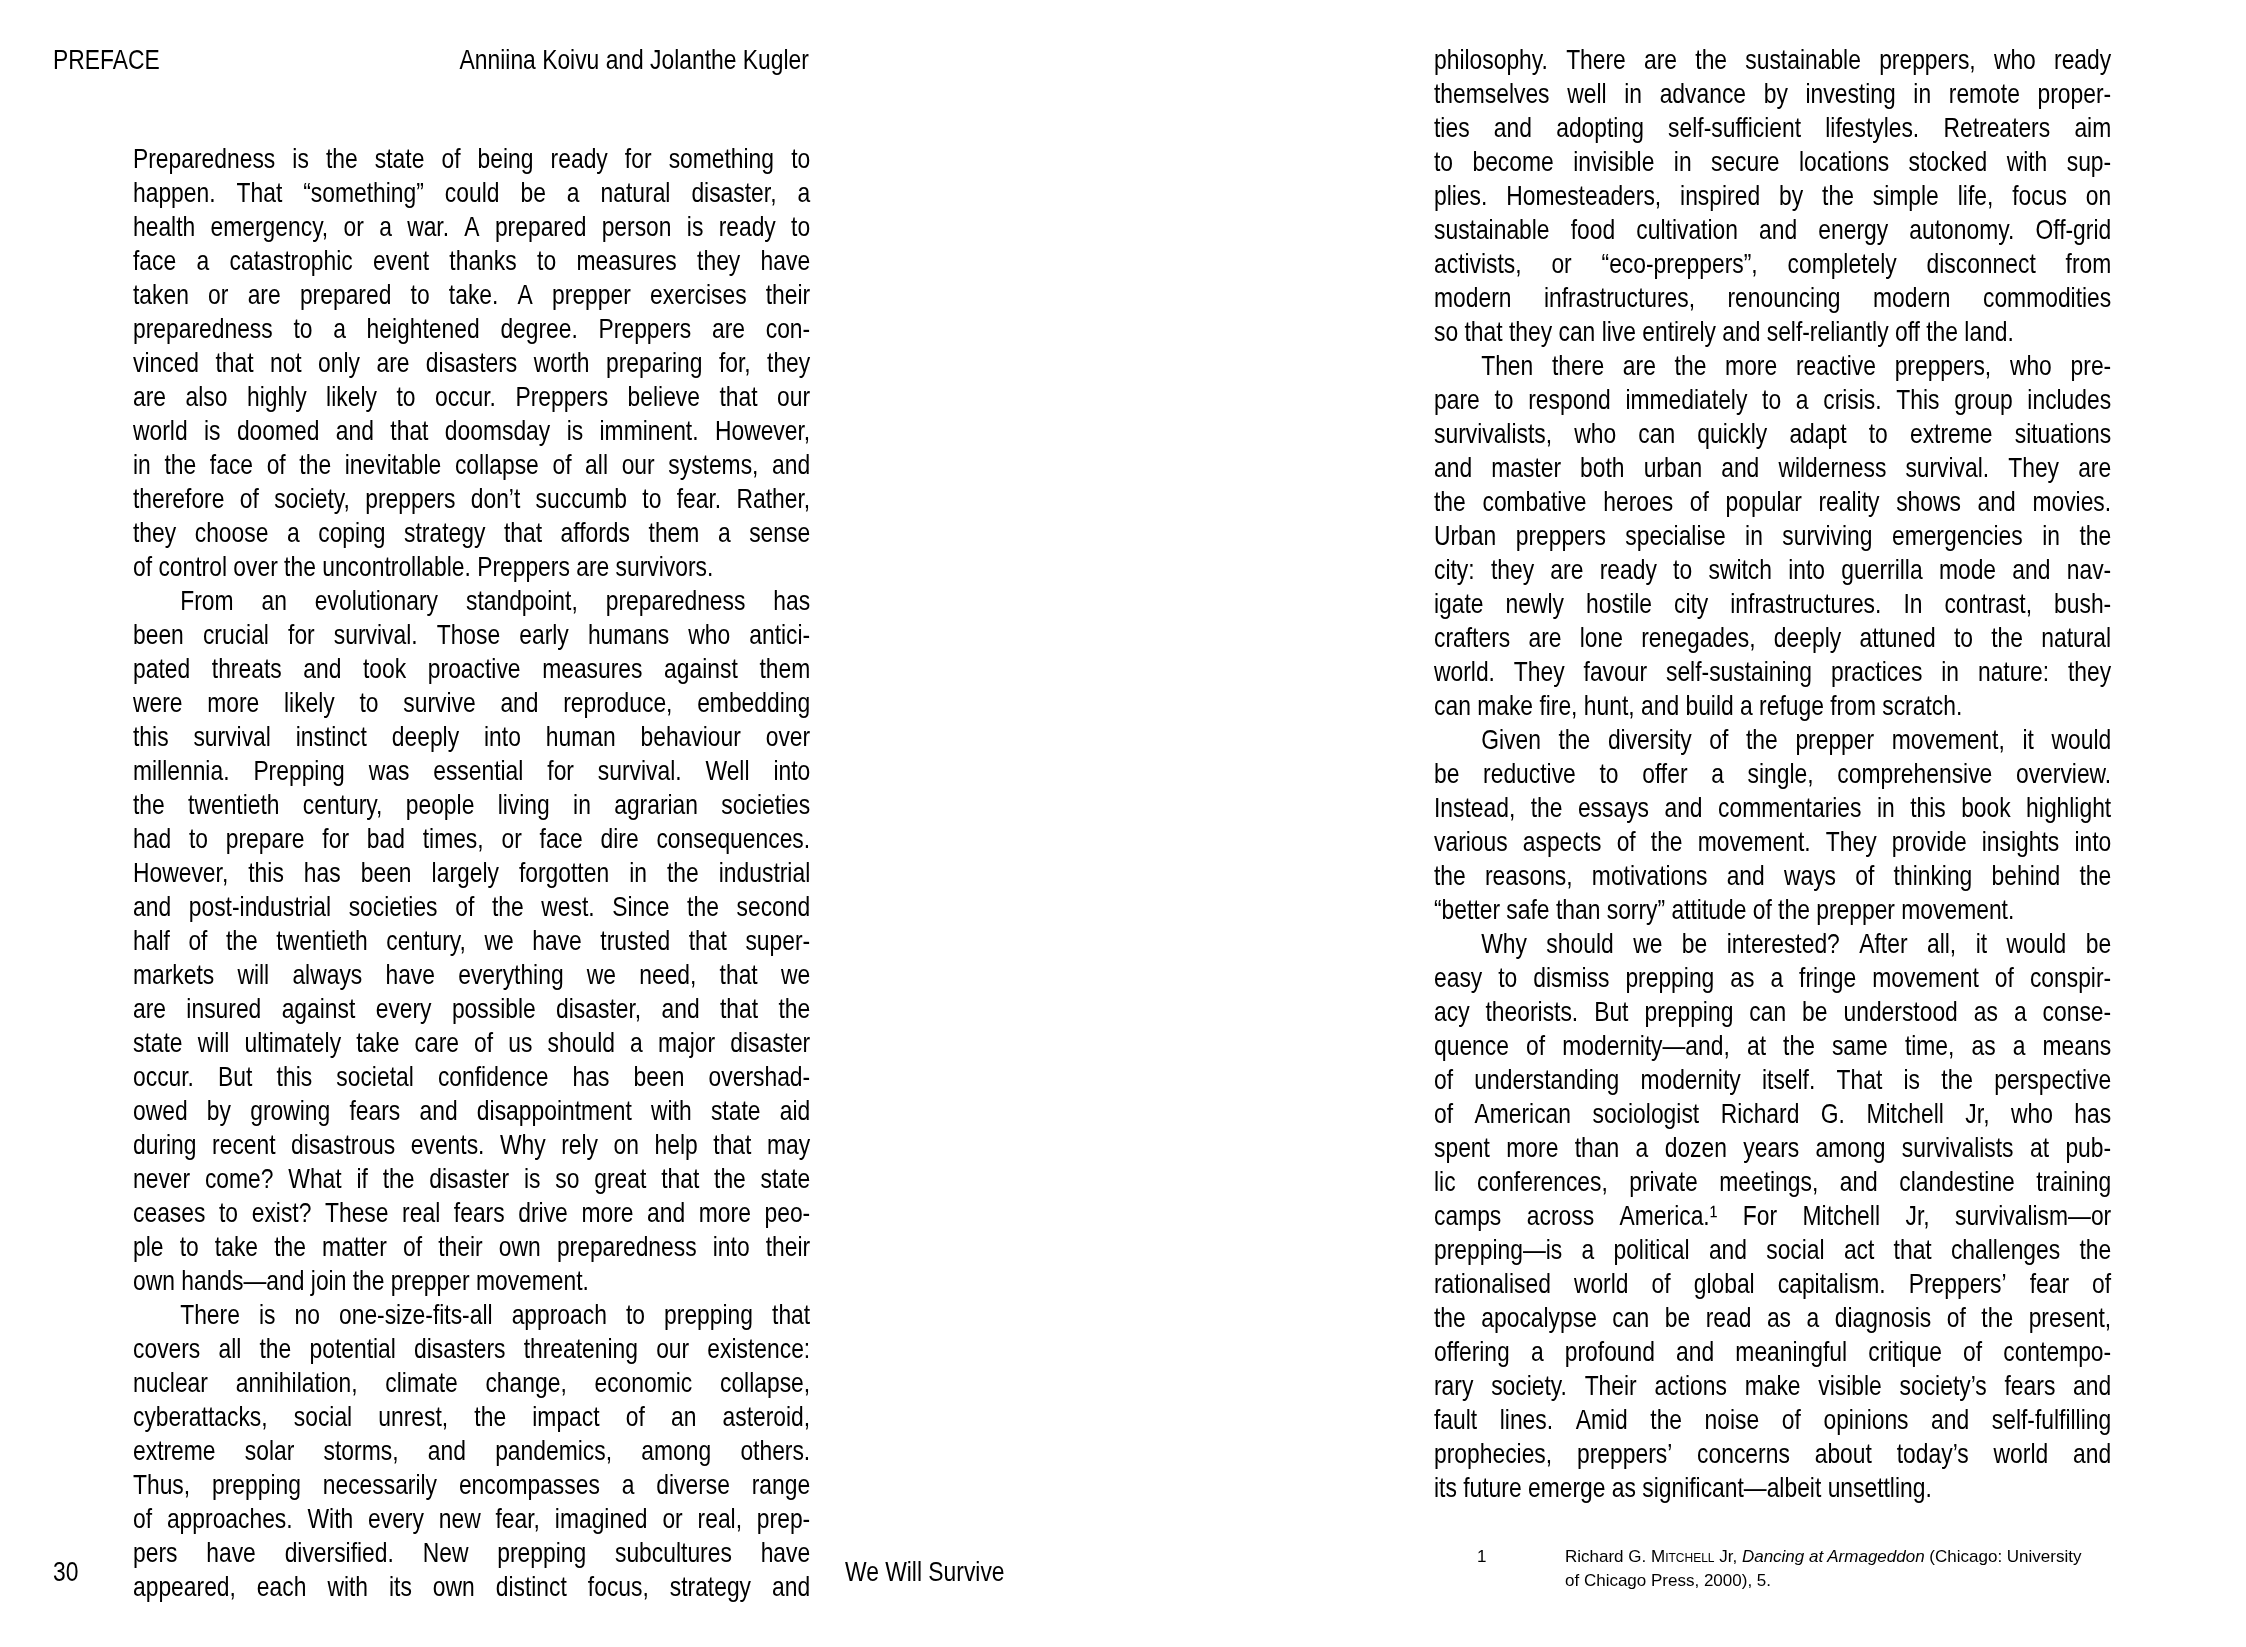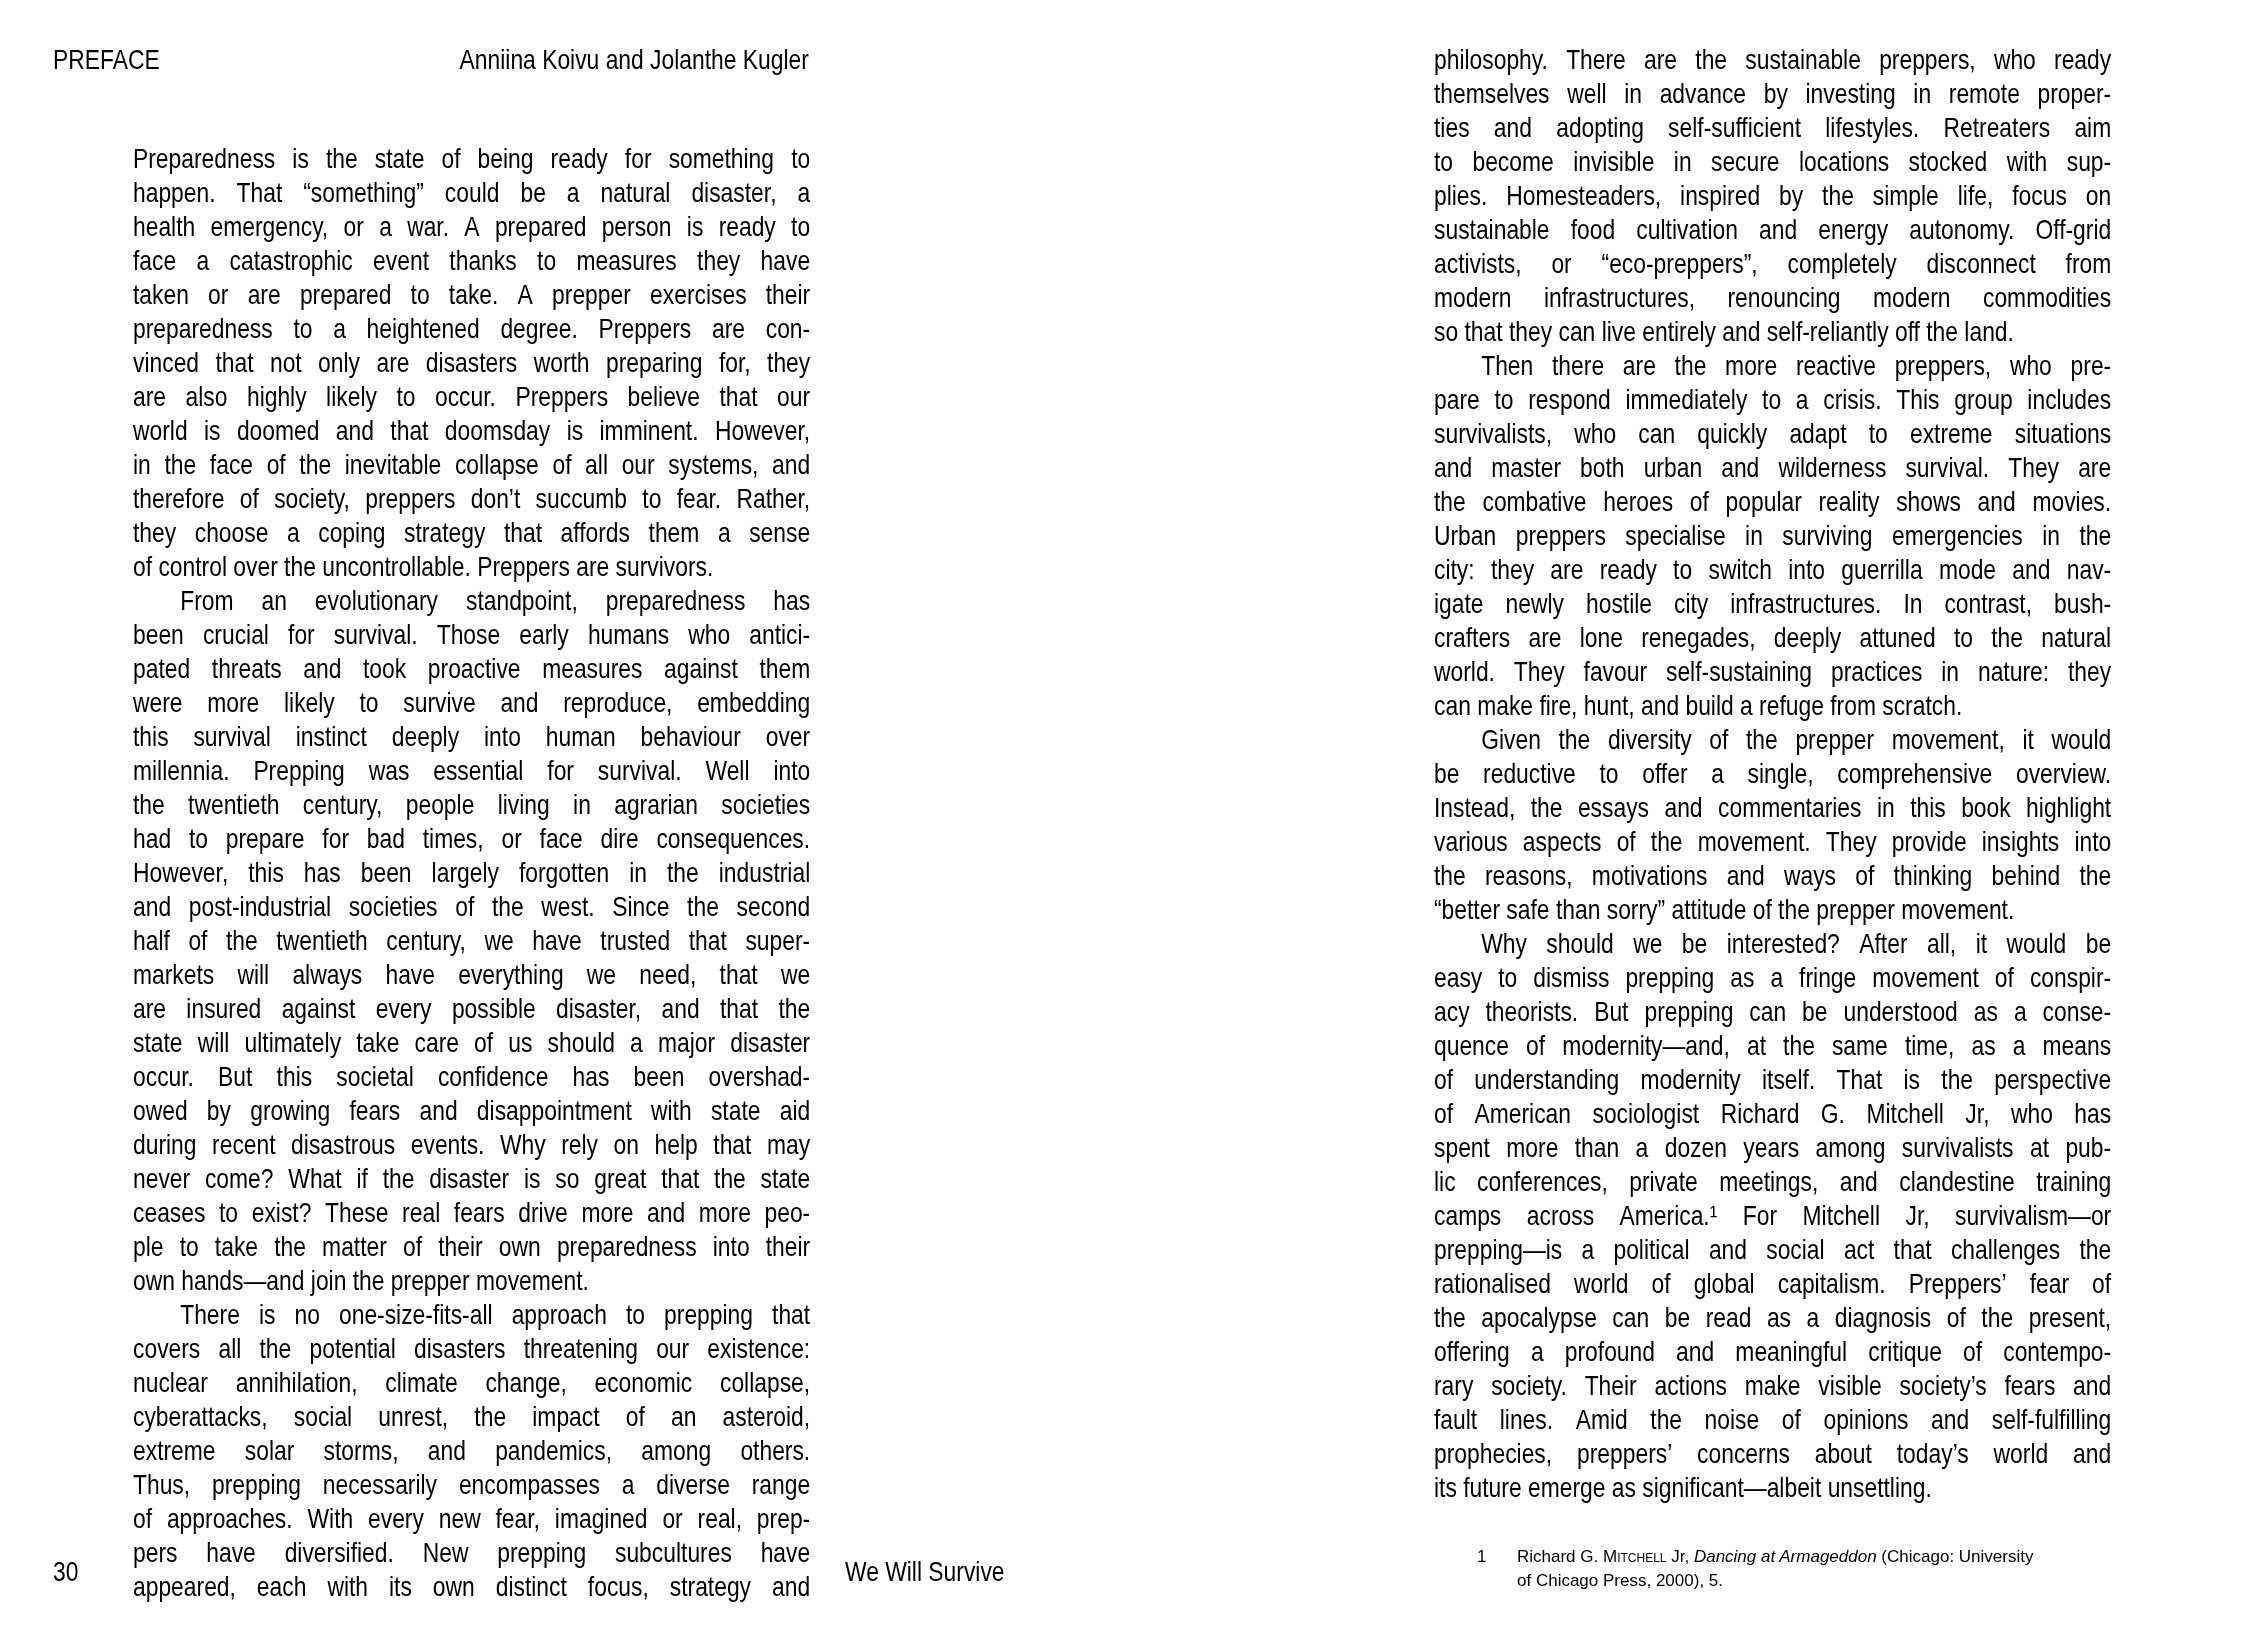--- a/index.html
+++ b/index.html
@@ -42,21 +42,21 @@
   }
   .folio-left    { left: 53px; }
   .running-title { left: 845px; }
 
   .footnote {
     position: absolute; left: 1477px; top: 1545px; width: 634px;
     display: flex; align-items: flex-start;
     font-size: 17px; line-height: 24px;
   }
   .fn-num  { width: 40px; flex: 0 0 40px; }
-  .fn-text { flex: 1 1 auto; }
+  .fn-text { flex: 1 1 auto; margin-left: 48px; }
   .fn-line { height: 24px; white-space: nowrap; }
   .smallcaps { font-variant: small-caps; }
   .italic { font-style: italic; }
 </style>
 </head>
 <body>
 
 <div class="spread">
 
   <section class="page">

